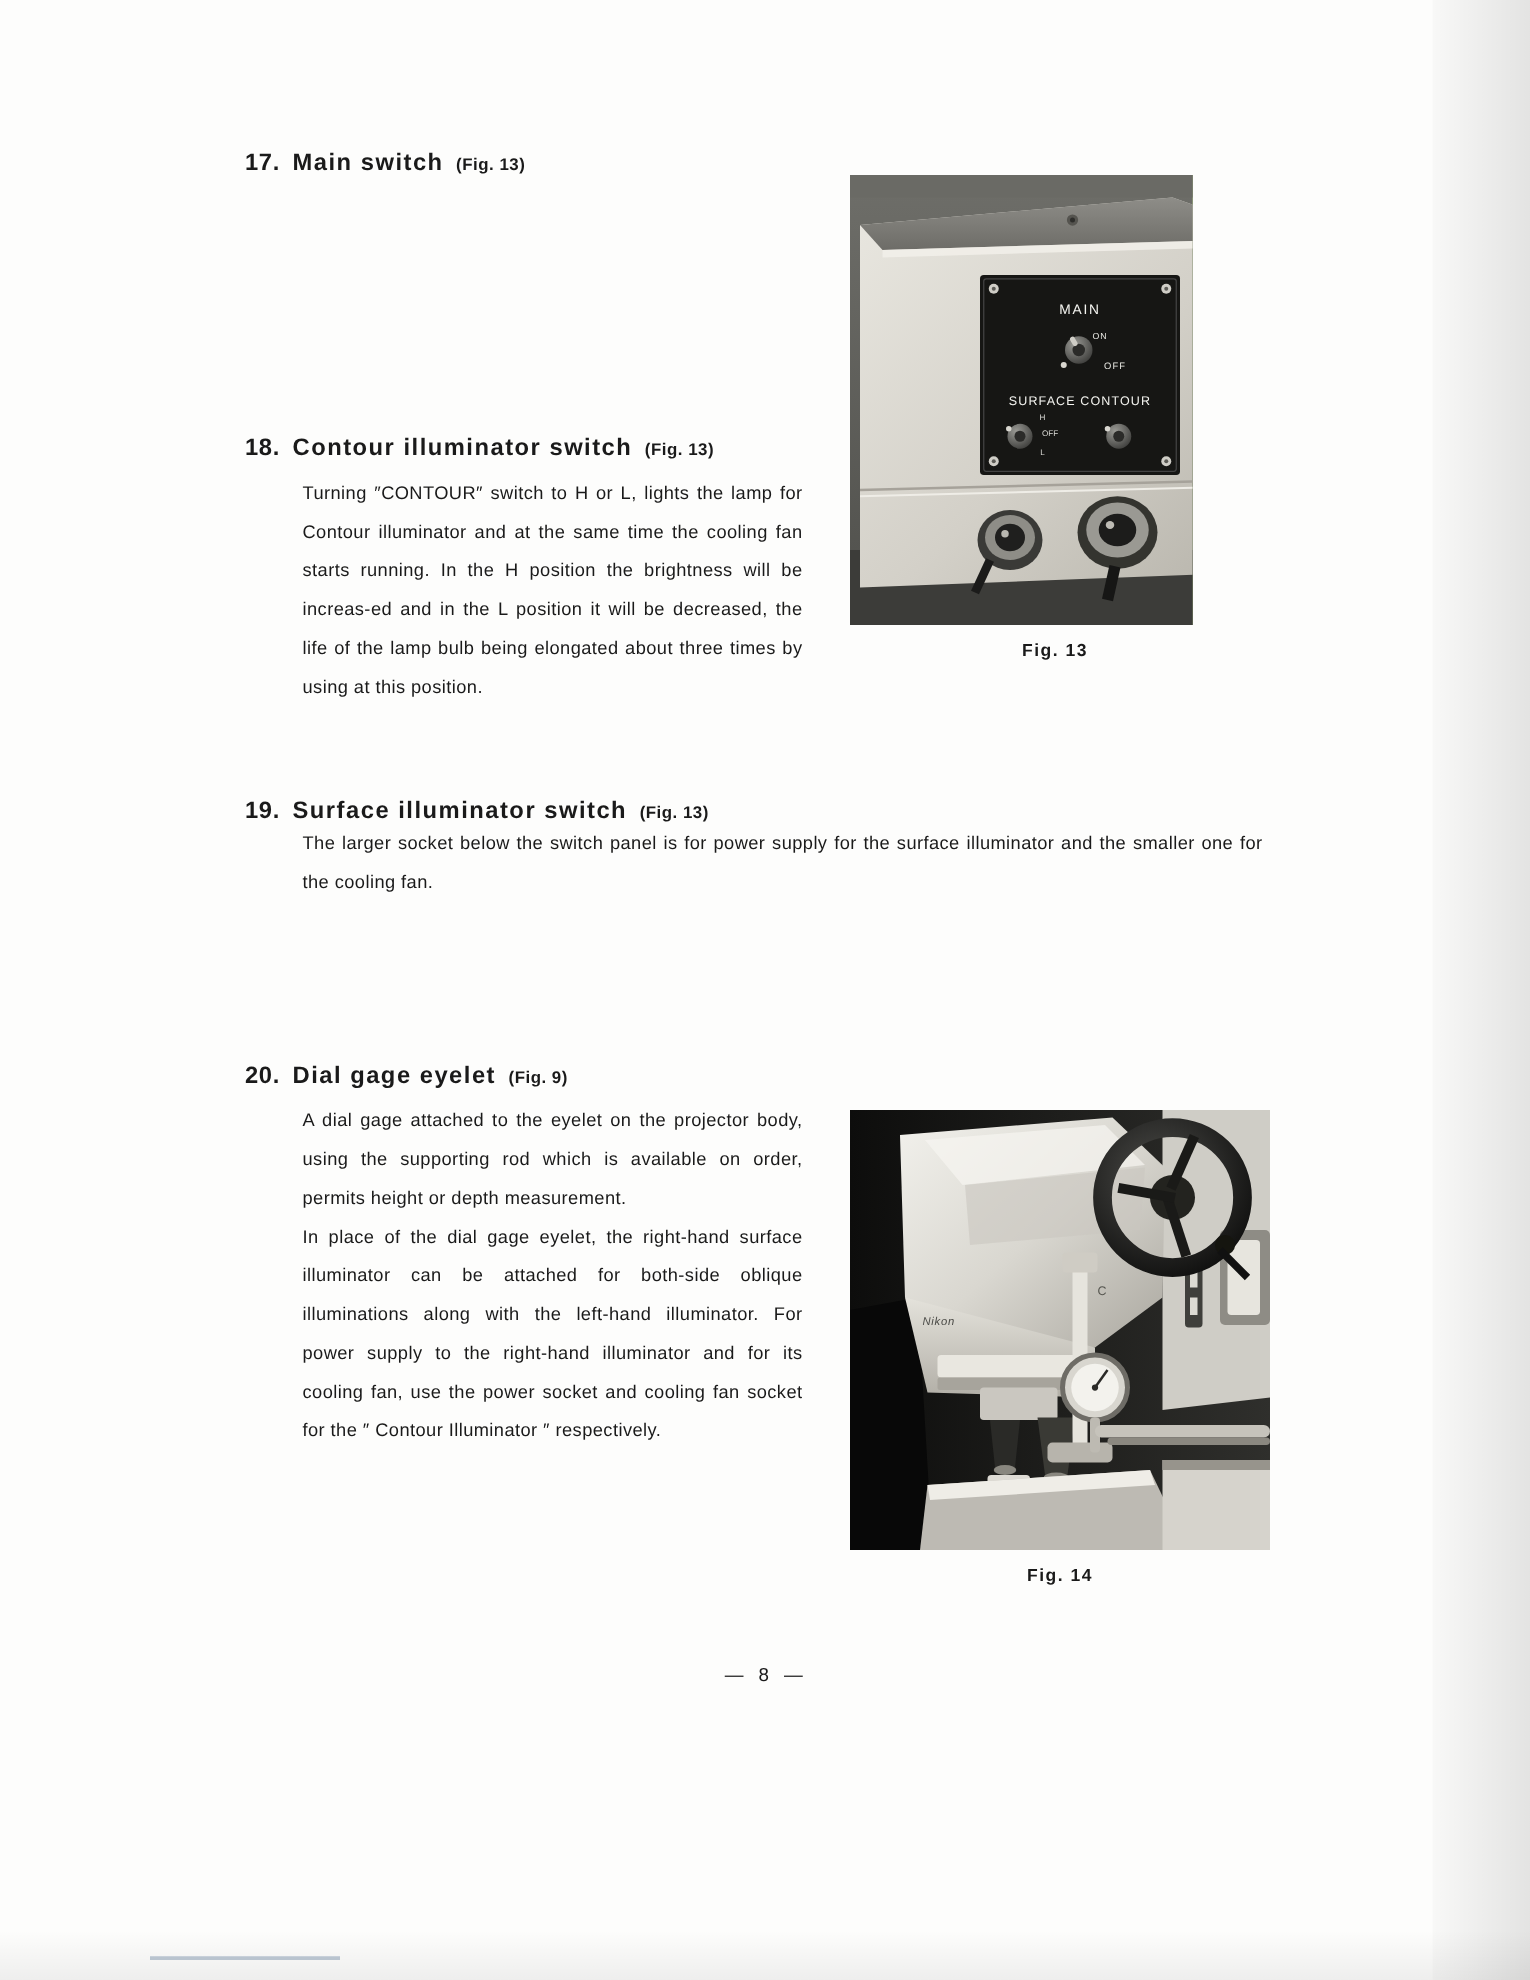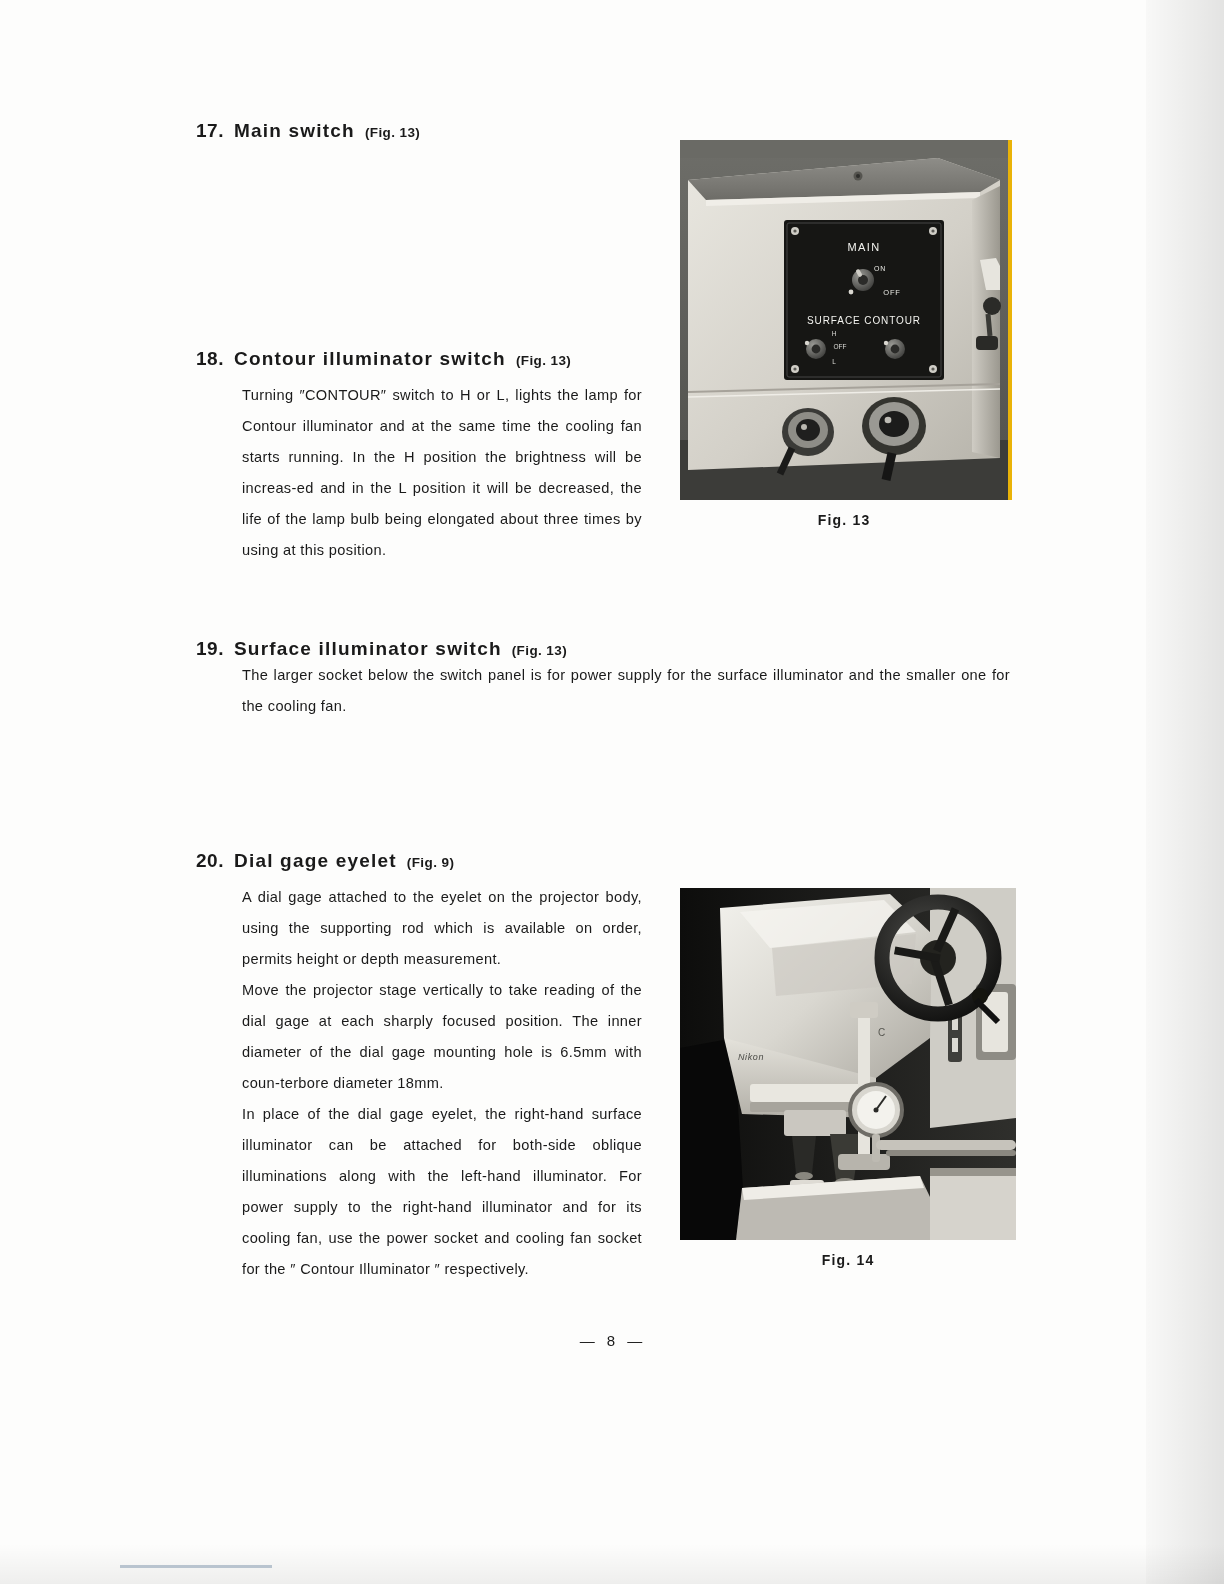--- a/index.html
+++ b/index.html
@@ -90,25 +90,25 @@
   .blk20 { position: absolute; left: 0; top: 730px; }
 
   
   .fig13-wrap {
     position: absolute;
     left: 484px;
     top: 20px;
     width: 328px;
   }
   .fig13 {
-    width: 332px;
+    width: 274px;
     height: 360px;
     position: relative;
     overflow: hidden;
-    background: #eab308;
+    background: #4d7c0f;
   }
   .fig-caption {
     text-align: center;
     font-size: 14px;
     font-weight: bold;
     letter-spacing: 1.2px;
     margin-top: 12px;
   }
 
   
@@ -171,21 +171,20 @@
       <p class="body-text wide" style="margin-top:0">The larger socket below the switch panel is for power supply for the surface illuminator and the smaller one for the cooling fan.</p>
     </div>
 
     <div class="blk20">
       <div class="sec-head">
         <span class="sec-num">20.</span>
         <span class="sec-title">Dial gage eyelet</span>
         <span class="sec-fig">(Fig. 9)</span>
       </div>
       <p class="body-text narrow">A dial gage attached to the eyelet on the projector body, using the supporting rod which is available on order, permits height or depth measurement.</p>
-      <p class="body-text narrow" style="margin-top:0">Move the projector stage vertically to take reading of the dial gage at each sharply focused position.   The inner diameter of the dial gage mounting hole is 6.5mm with coun-terbore diameter 18mm.</p>
       <p class="body-text narrow" style="margin-top:0">In place of the dial gage eyelet, the right-hand surface illuminator can be attached for both-side oblique illuminations along with the left-hand illuminator.   For power supply to the right-hand illuminator and for its cooling fan, use the power socket and cooling fan socket for the ″ Contour Illuminator ″ respectively.</p>
     </div>
 
     <div class="fig13-wrap">
       <div class="fig13">
         <svg width="328" height="360" viewBox="0 0 328 360">
           <defs>
             <linearGradient id="bodyG" x1="0" y1="0" x2="1" y2="1">
               <stop offset="0" stop-color="#e9e7e0"></stop>
               <stop offset="0.55" stop-color="#d3d0c8"></stop>

